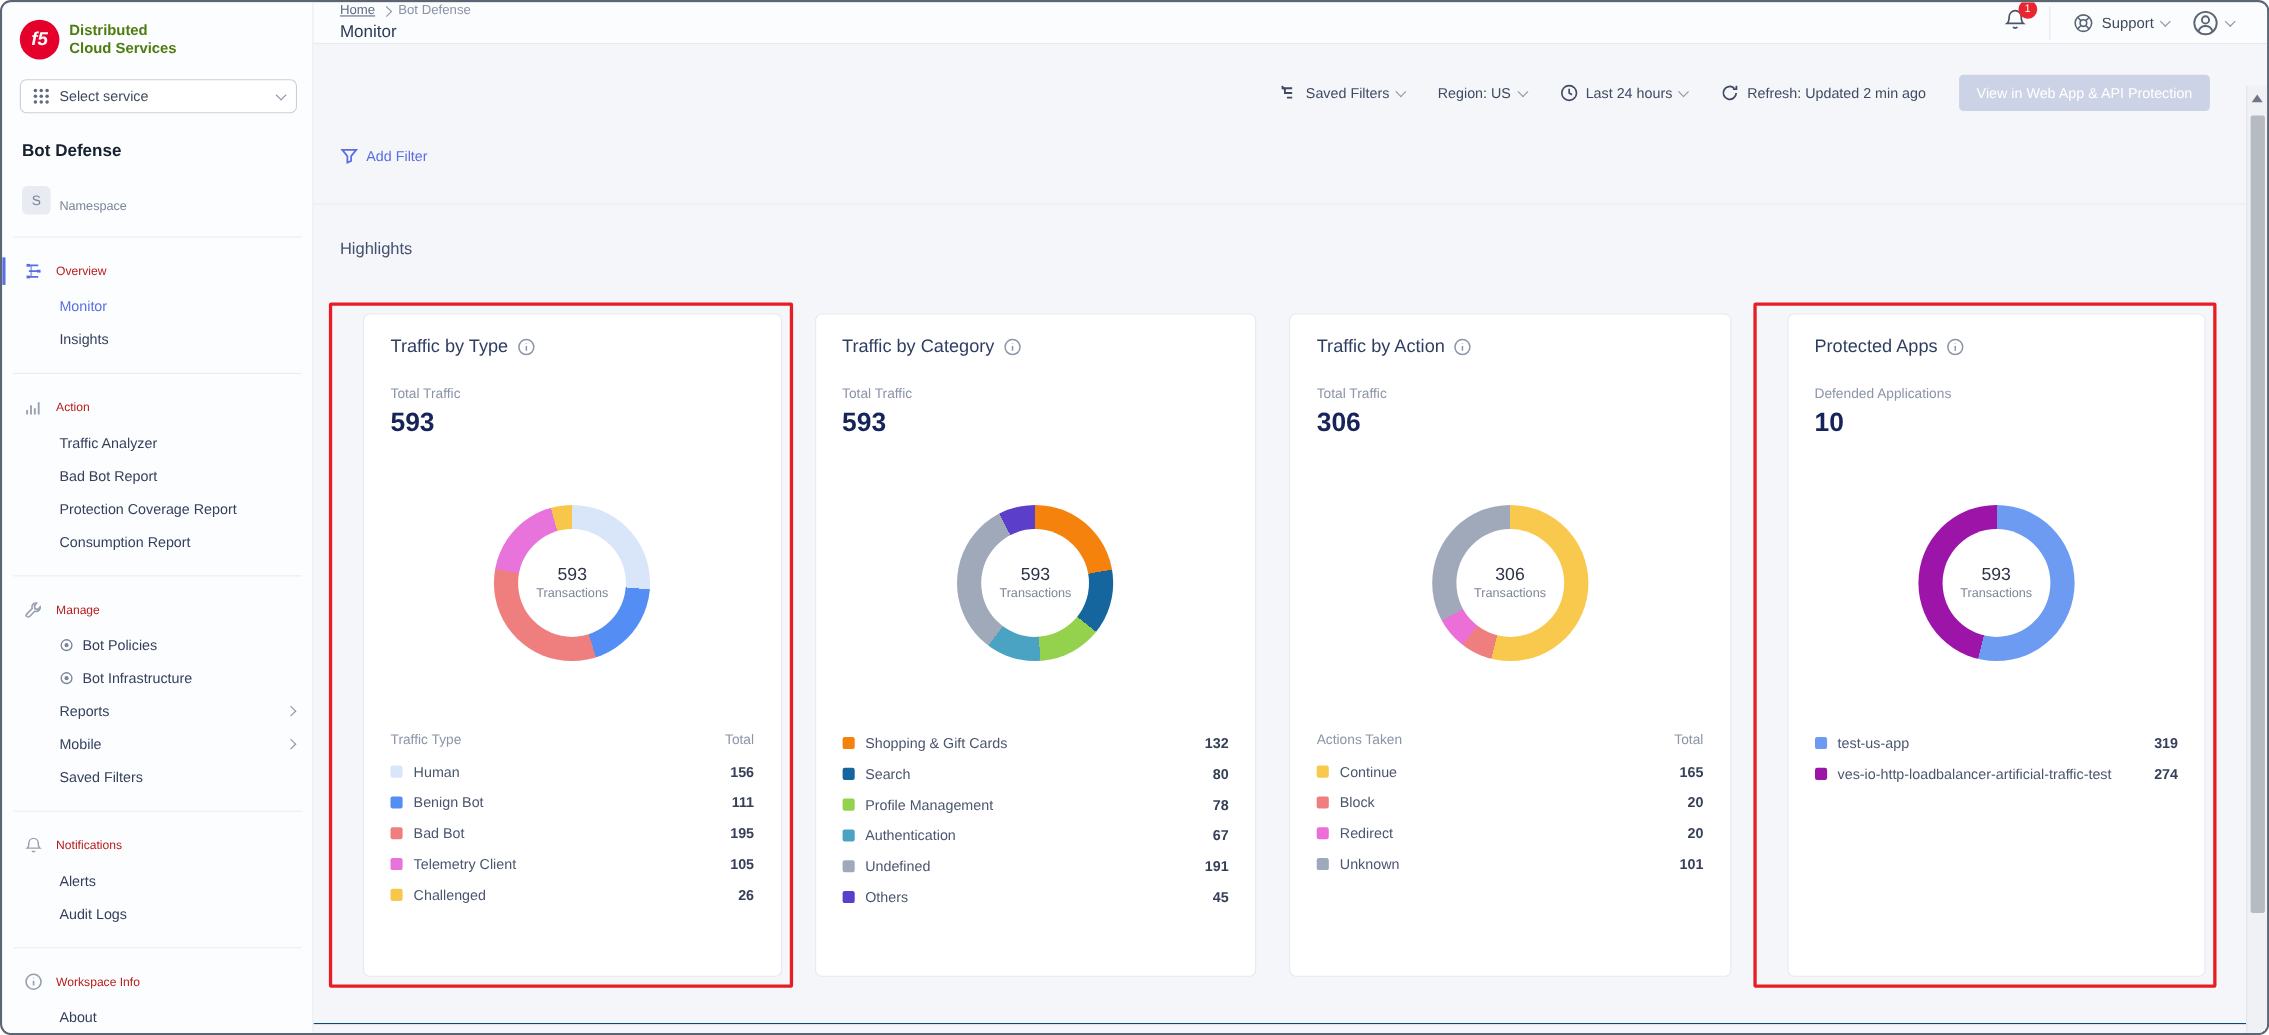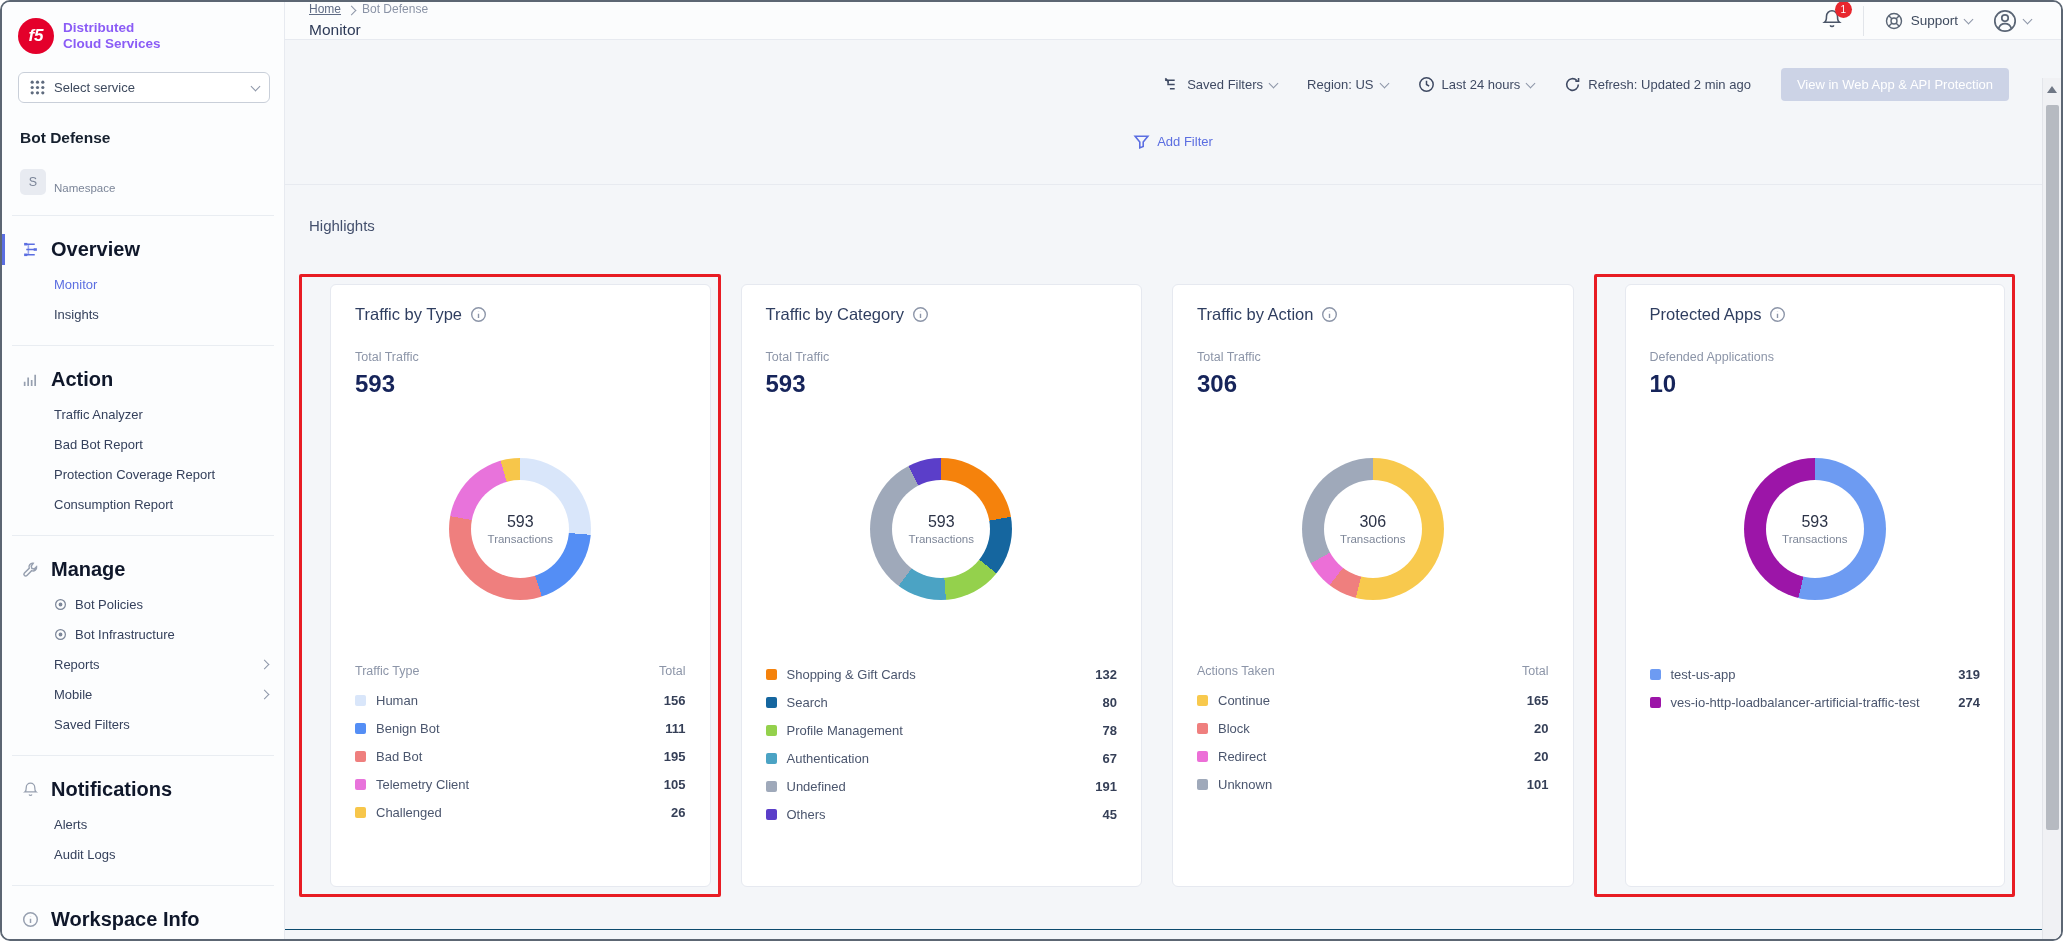--- a/index.html
+++ b/index.html
@@ -5,33 +5,33 @@
   * { margin:0; padding:0; box-sizing:border-box; }
   body { background:#ffffff; font-family:"Liberation Sans", sans-serif; }
   .window{ position:relative; width:2063px; height:941px; border:2px solid #5c6673; border-radius:10px;
            overflow:hidden; display:flex; background:#f4f6f9; }
 
   
   .sidebar{ width:283px; min-width:283px; background:#fcfdfe; border-right:1px solid #e7eaf0; padding:0 0 10px 0; }
   .brand{ display:flex; align-items:center; gap:9px; padding:16px 14px 10px 16px; }
   .f5-ball{ width:36px; height:36px; border-radius:50%; background:#e4002b; color:#fff; display:flex;
             align-items:center; justify-content:center; font-weight:bold; font-style:italic; font-size:17px; }
-  .brand-name{ font-size:13.5px; font-weight:bold; color:#8b5cf6; line-height:1.15; }
+  .brand-name{ font-size:13.5px; font-weight:bold; color:#4d7c0f; line-height:1.15; }
   .svc-select{ margin:8px 14px 0 16px; height:31px; border:1px solid #c9cfd9; border-radius:6px; background:#fff;
                display:flex; align-items:center; gap:8px; padding:0 10px; cursor:pointer; }
   .svc-select span.lbl{ font-size:13px; color:#3e4a5e; flex:1; }
   .product-title{ font-size:15.5px; font-weight:bold; color:#16202e; padding:26px 16px 0 18px; }
   .ns-row{ display:flex; align-items:flex-end; gap:8px; padding:22px 16px 14px 18px; }
   .ns-badge{ width:26px; height:26px; border-radius:5px; background:#e8ebf1; color:#7b8598; font-size:12.5px;
              display:flex; align-items:center; justify-content:center; }
   .ns-label{ font-size:11.5px; color:#7b8598; padding-bottom:1px; }
   .side-sep{ border:none; border-top:1px solid #e9edf2; margin:6px 10px; }
   .nav-group{ padding:8px 0 10px 0; }
   .group-title{ display:flex; align-items:center; gap:12px; padding:8px 16px 8px 20px; position:relative; cursor:pointer; }
-  .group-title .gt{ font-size:20px; font-weight:bold; color:#0f172a; }
+  .group-title .gt{ font-size:11px; font-weight:normal; color:#b91c1c; }
   .group-title.active::before{ content:""; position:absolute; left:0; top:4px; bottom:4px; width:3px; background:#5b6ee1; }
   .nav-item{ font-size:13px; color:#35415c; padding:7.5px 16px 7.5px 52px; cursor:pointer; display:flex; align-items:center; gap:8px; }
   .nav-item.active{ color:#5b6ee1; }
   .nav-item .spacer{ flex:1; }
   .icon16{ width:17px; height:17px; flex:0 0 auto; }
   .chev{ display:inline-block; width:7px; height:7px; border-right:1.6px solid #8d96a8; border-bottom:1.6px solid #8d96a8; }
   .chev.down{ transform:rotate(45deg); margin-top:-3px; }
   .chev.right{ transform:rotate(-45deg); }
 
   
@@ -47,21 +47,21 @@
   .badge{ position:absolute; top:-7px; right:-9px; min-width:17px; height:17px; border-radius:9px; background:#e8262d;
           color:#fff; font-size:10px; display:flex; align-items:center; justify-content:center; padding:0 4px; }
   .vsep{ width:1px; height:30px; background:#e2e5ea; }
   .support{ display:flex; align-items:center; gap:7px; font-size:13.5px; color:#3e4a5e; cursor:pointer; }
   .avatar-wrap{ display:flex; align-items:center; gap:6px; cursor:pointer; }
 
   .toolbar{ display:flex; justify-content:flex-end; align-items:center; gap:30px; padding:12px 52px 10px 24px; }
   .tool-item{ display:flex; align-items:center; gap:7px; font-size:13px; color:#3f4a63; cursor:pointer; white-space:nowrap; }
   .view-btn{ background:#ccd3e6; color:#ffffff; border:none; border-radius:4px; font-size:13px;
              padding:9px 16px; cursor:pointer; font-family:inherit; }
-  .addfilter-row{ padding:6px 24px 14px 24px;text-align:center; }
+  .addfilter-row{ padding:6px 24px 14px 24px; }
   .addfilter{ display:inline-flex; align-items:center; gap:7px; color:#5b6ee1; font-size:13px; cursor:pointer; }
   .full-sep{ border:none; border-top:1px solid #e7eaf0; margin:0; }
   .section-head{ font-size:15px; color:#44506d; padding:16px 24px 14px 24px; }
 
   
   .cards-grid{ display:grid; grid-template-columns:repeat(4, 1fr); gap:10px; padding:10px 46px 0 14px; }
   .card-slot{ border:3px solid transparent; padding:7px; border-radius:2px; }
   .card-slot.hl{ border-color:#e81c24;padding-left:28px; }
   .card{ background:#fff; border:1px solid #e6e9f0; border-radius:6px; height:603px; padding:20px 24px 18px 24px;
          display:flex; flex-direction:column; }

